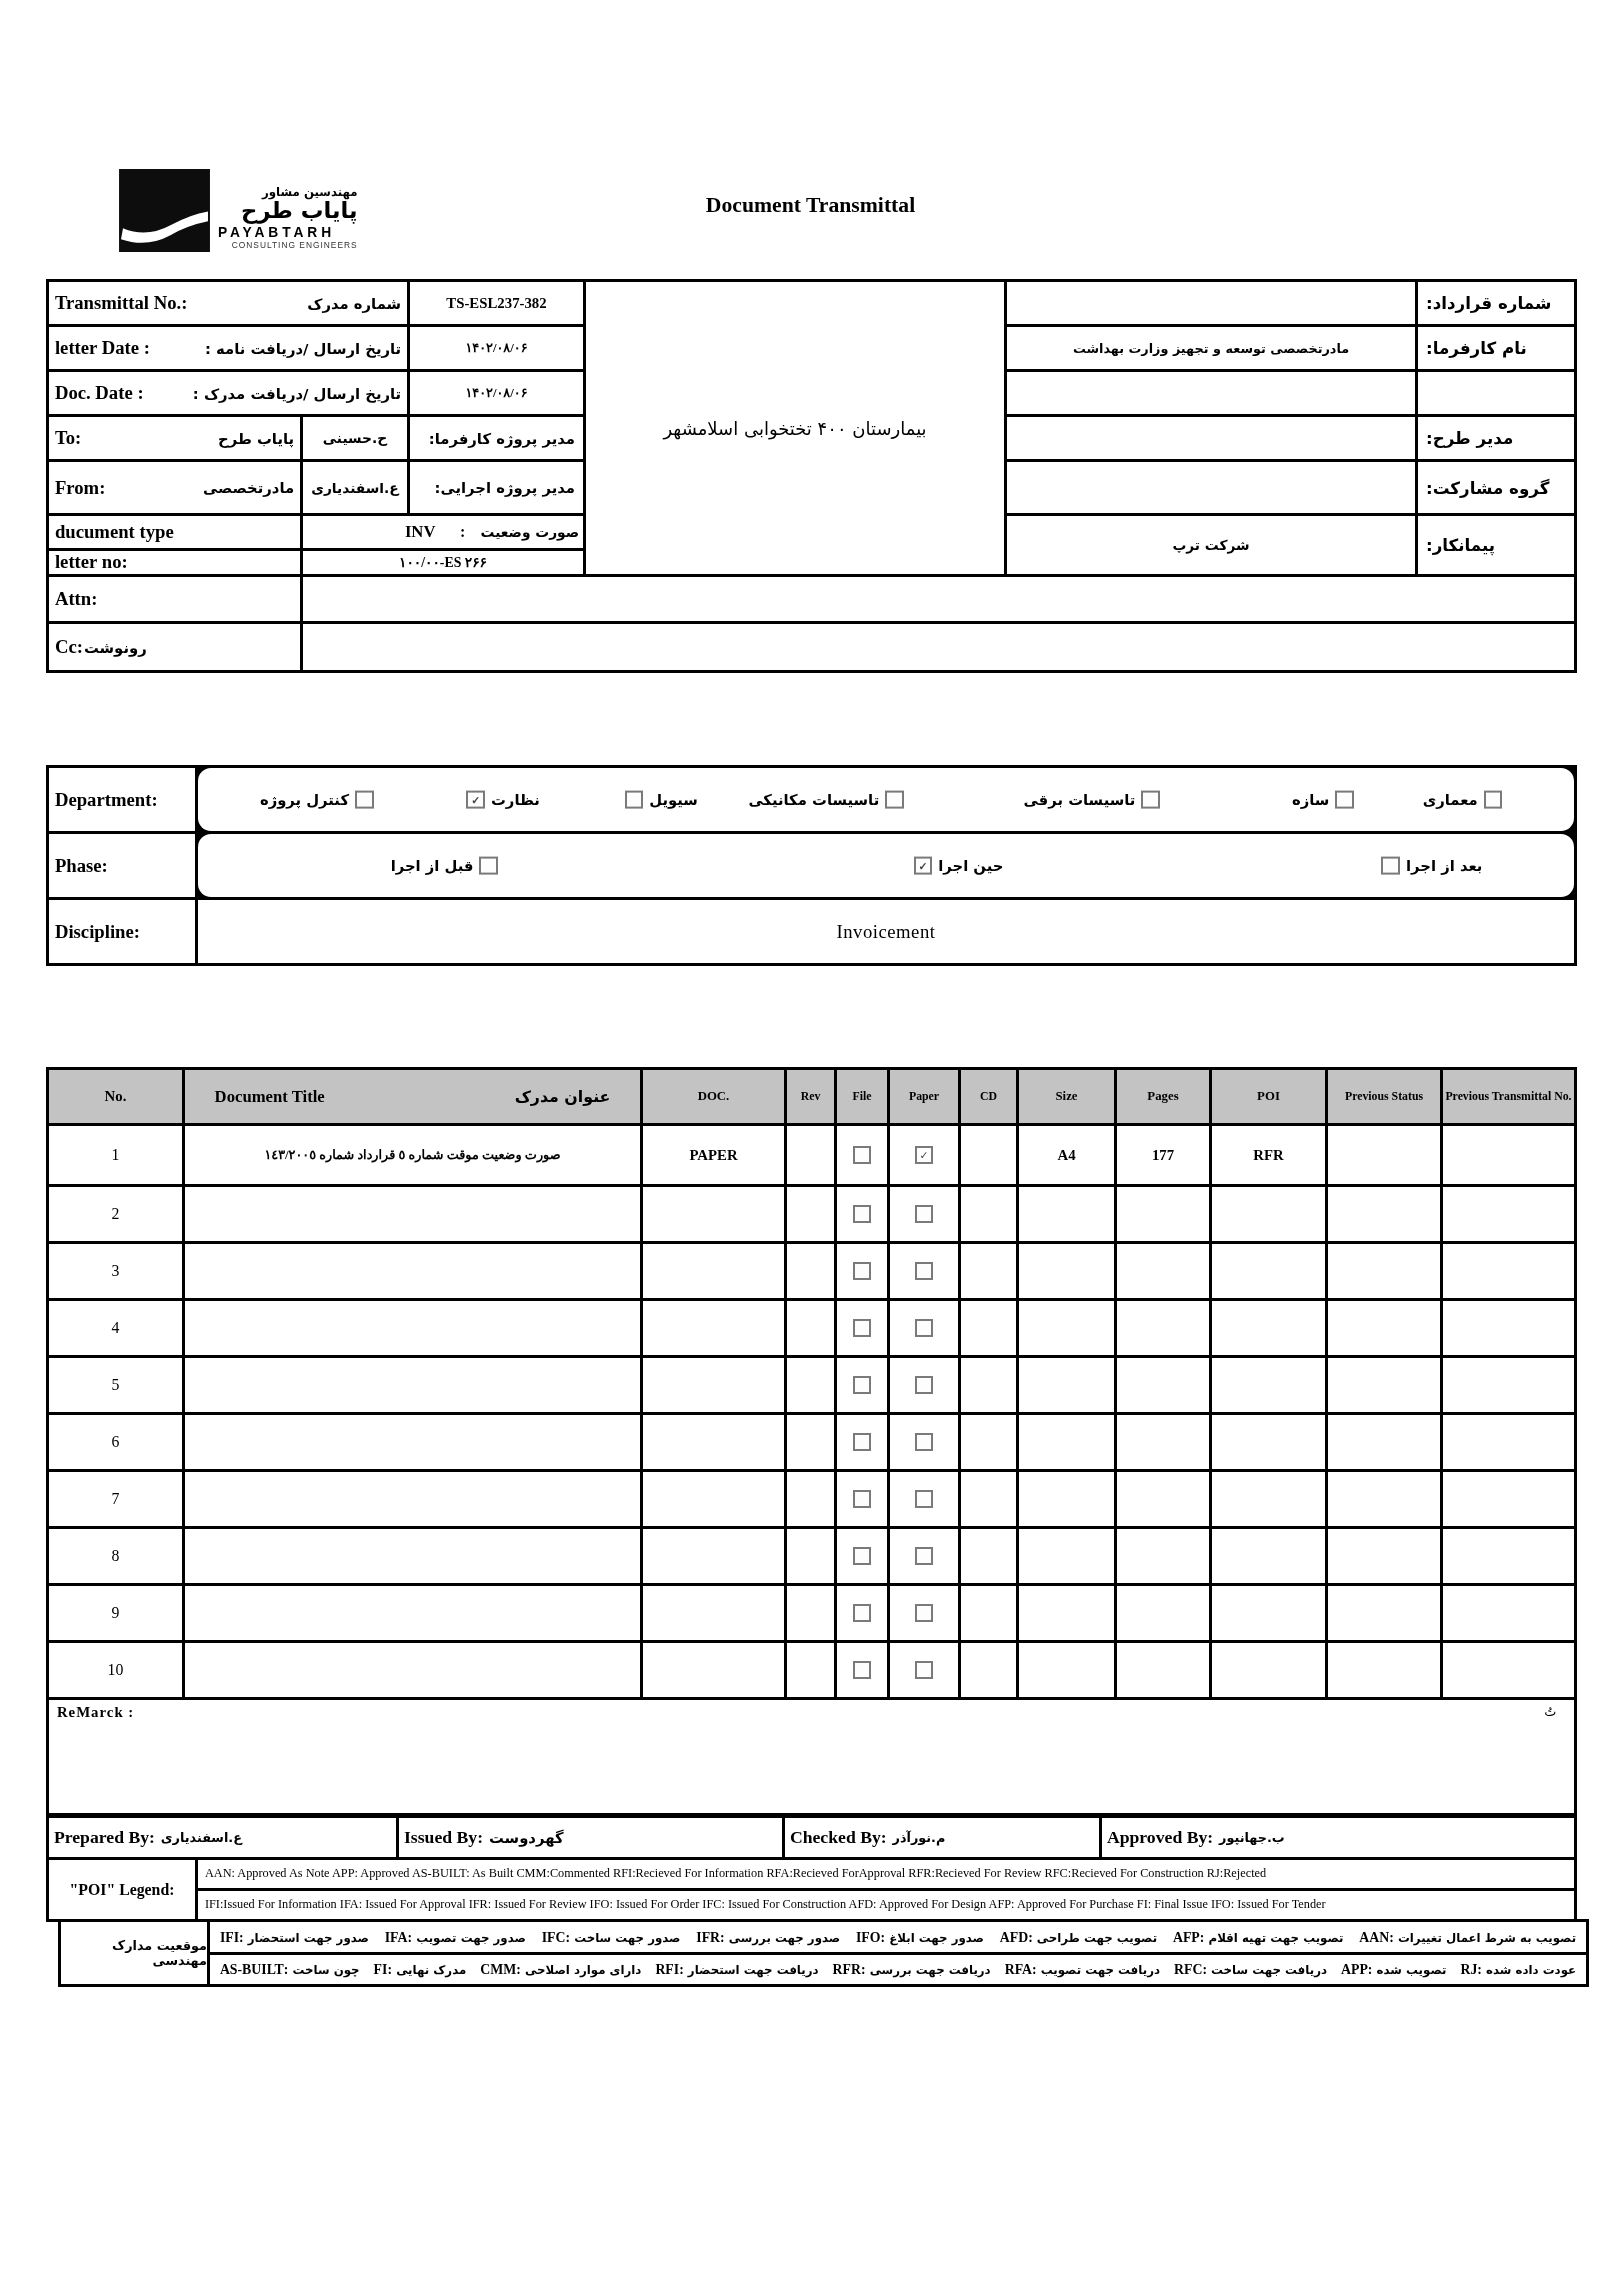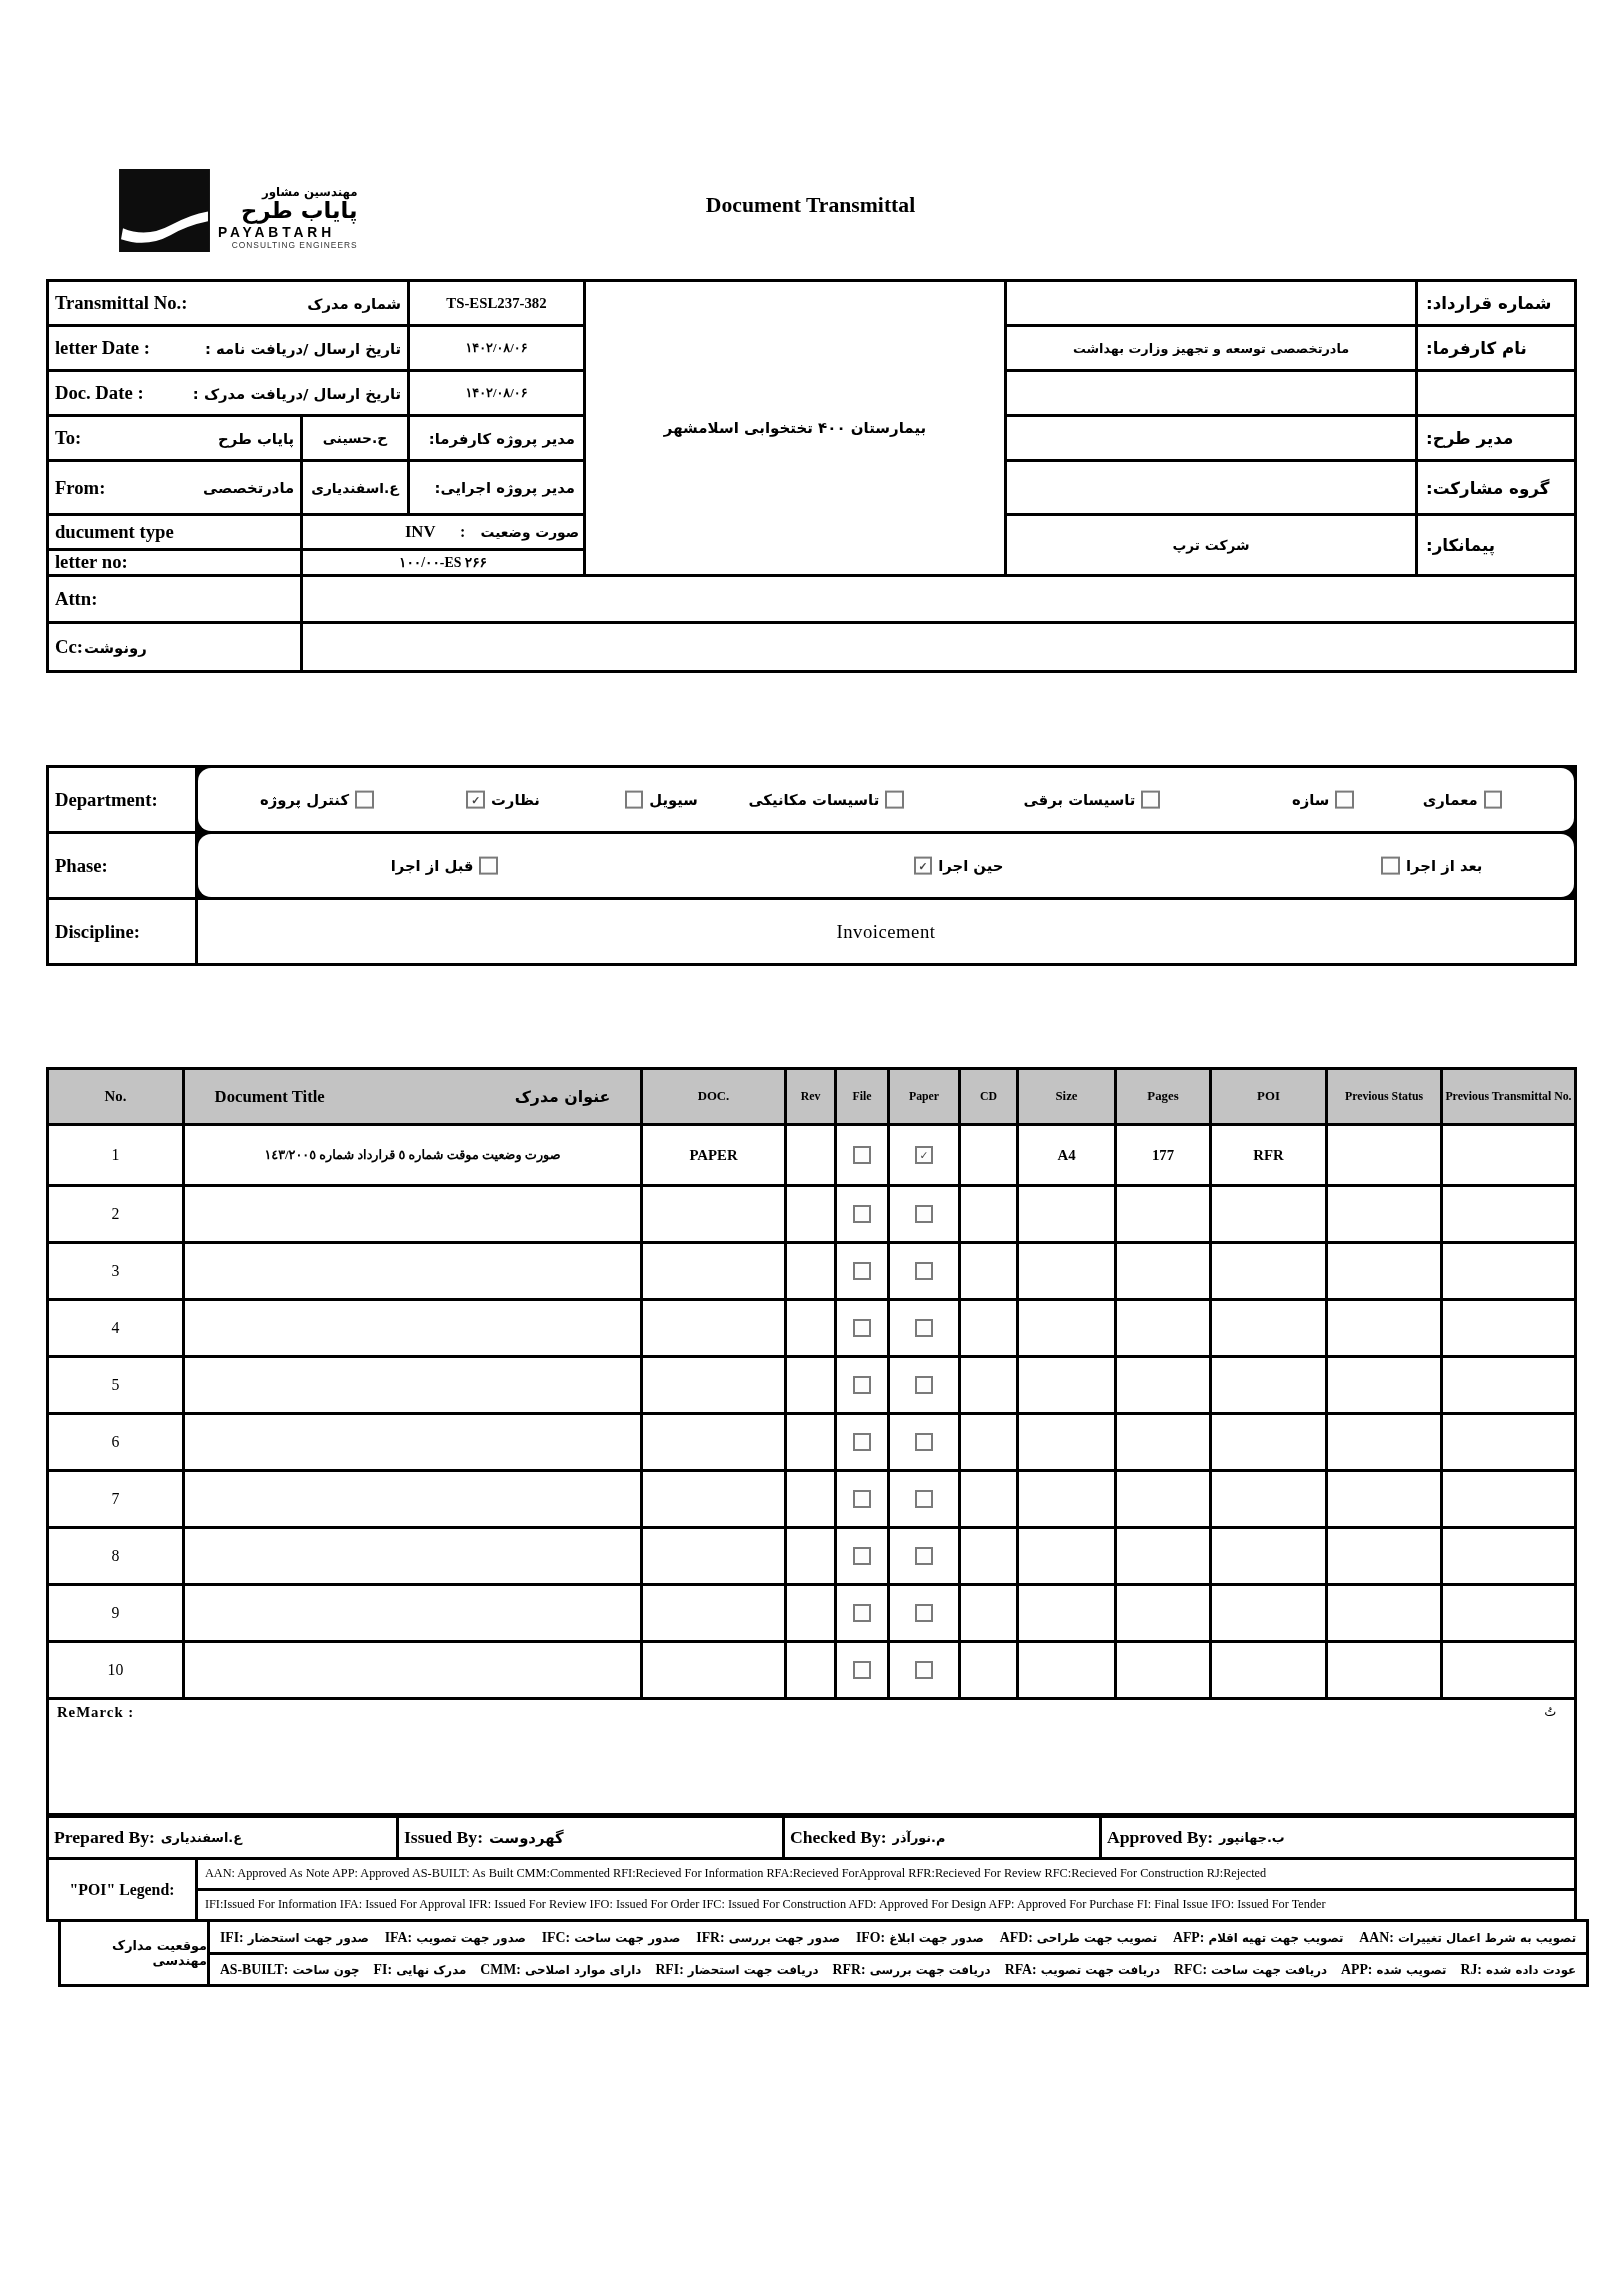--- a/index.html
+++ b/index.html
@@ -22,21 +22,21 @@
   
   #t1{left:46px;top:279px;grid-template-columns:251px 104px 173px 418px 408px 156px;
       grid-template-rows:42px 42px 42px 42px 51px 31.5px 23.6px 44px 46px;}
   .lbl-pair{justify-content:space-between;padding:0 5.9px;}
   .en-lbl{font-size:18.7px;font-weight:700;white-space:nowrap;}
   .fa-lbl{font-size:14.8px;font-weight:700;white-space:nowrap;direction:rtl;}
   .val{justify-content:center;font-size:14.8px;font-weight:700;}
   .val-fa{justify-content:center;font-size:13.8px;font-weight:700;direction:rtl;}
   .rlabel{direction:rtl;text-align:left;justify-content:flex-end;padding:0 8px;font-size:16.7px;font-weight:700;}
   .mid-cell{justify-content:center;}
-  .mid-cell span{font-size:15px;font-weight:700;direction:rtl;}
+  .mid-cell span{font-size:18px;font-weight:400;direction:rtl;}
   .doctype-val{padding:0 3.9px;}
   .doctype-val .code{font-size:16.7px;font-weight:700;margin-left:36%;}
   .doctype-val .colon{margin-left:9%;font-weight:700;}
   .doctype-val .dfa{margin-left:auto;font-size:13.8px;font-weight:700;direction:rtl;}
   
   #t2{left:46px;top:765px;grid-template-columns:146px 1376px;grid-template-rows:63px 63px 63px;}
   .sec-lbl{font-size:18.7px;font-weight:700;padding-left:5.9px;}
   .chk-zone{position:relative;border-radius:13px;}
   .chk-item{position:absolute;top:50%;transform:translateY(-50%);display:flex;align-items:center;gap:5.9px;
             font-size:14.8px;font-weight:600;white-space:nowrap;}

